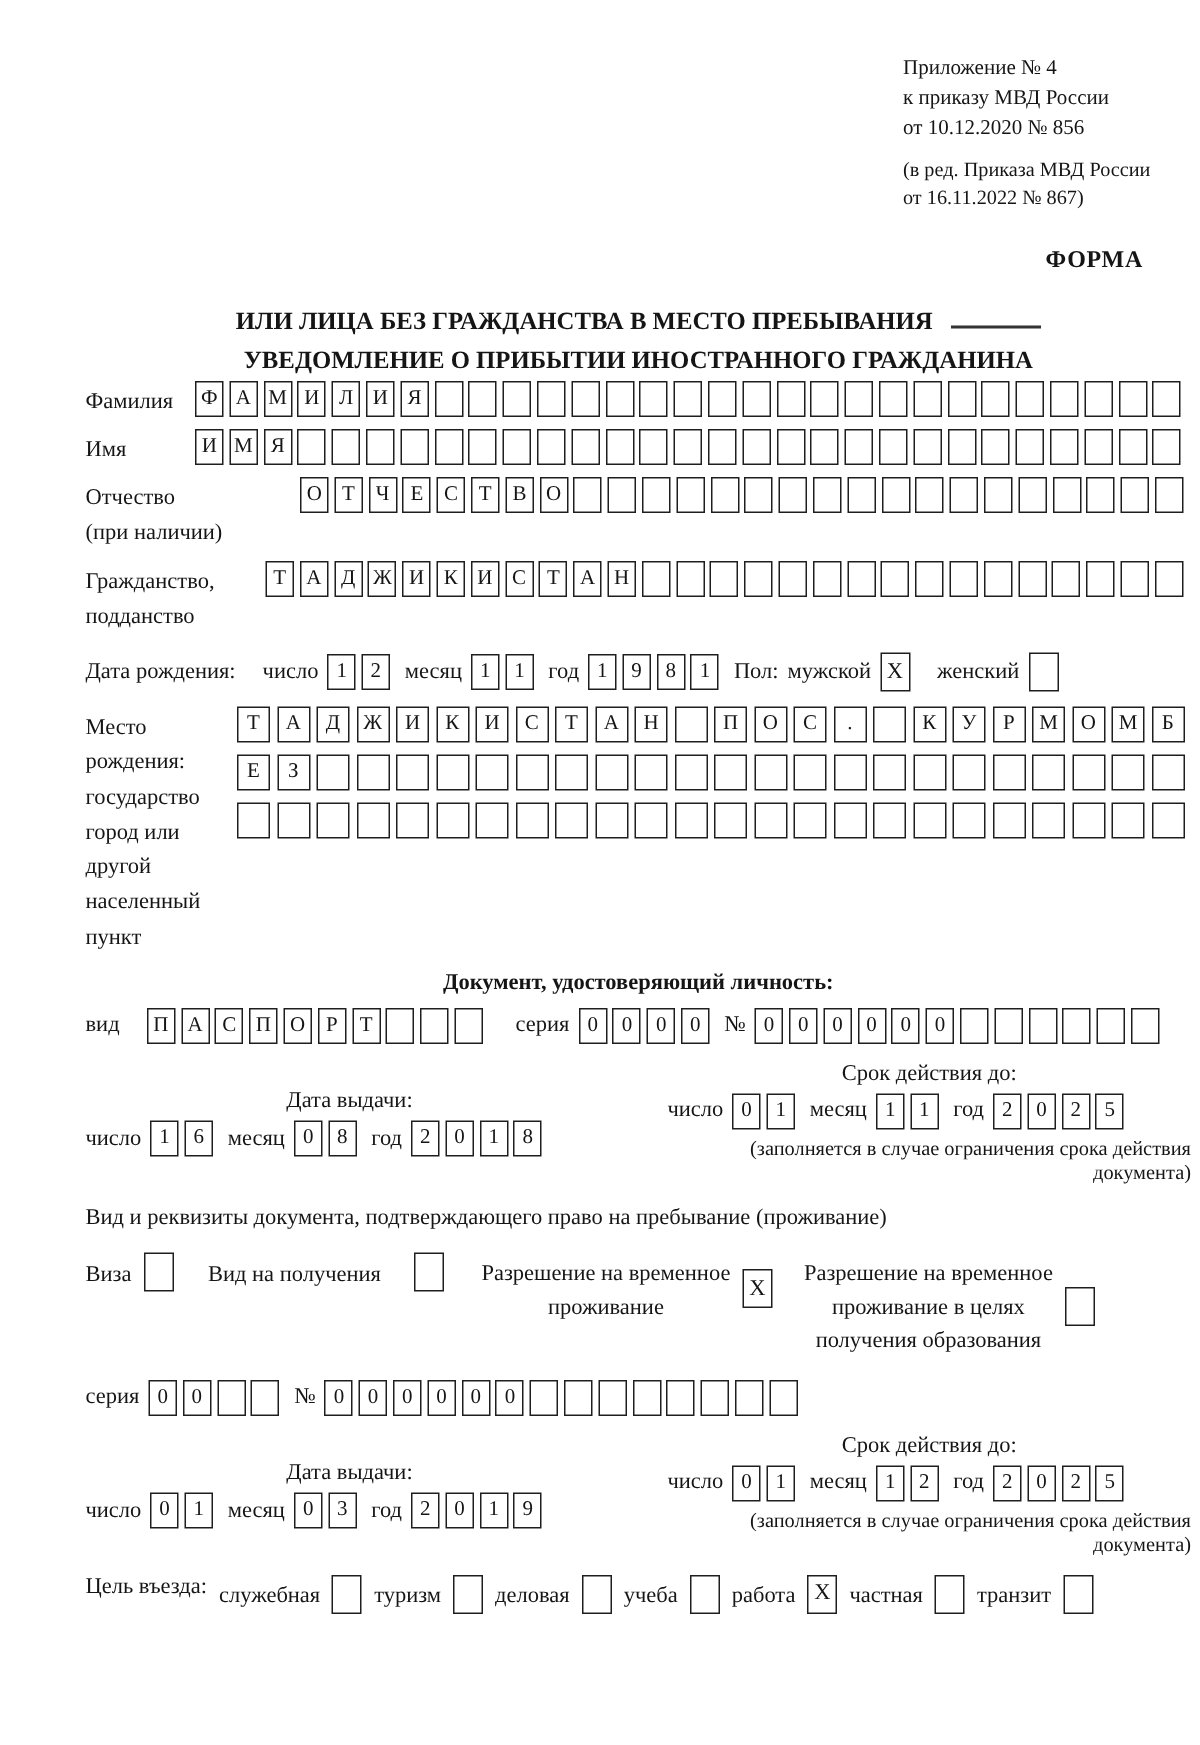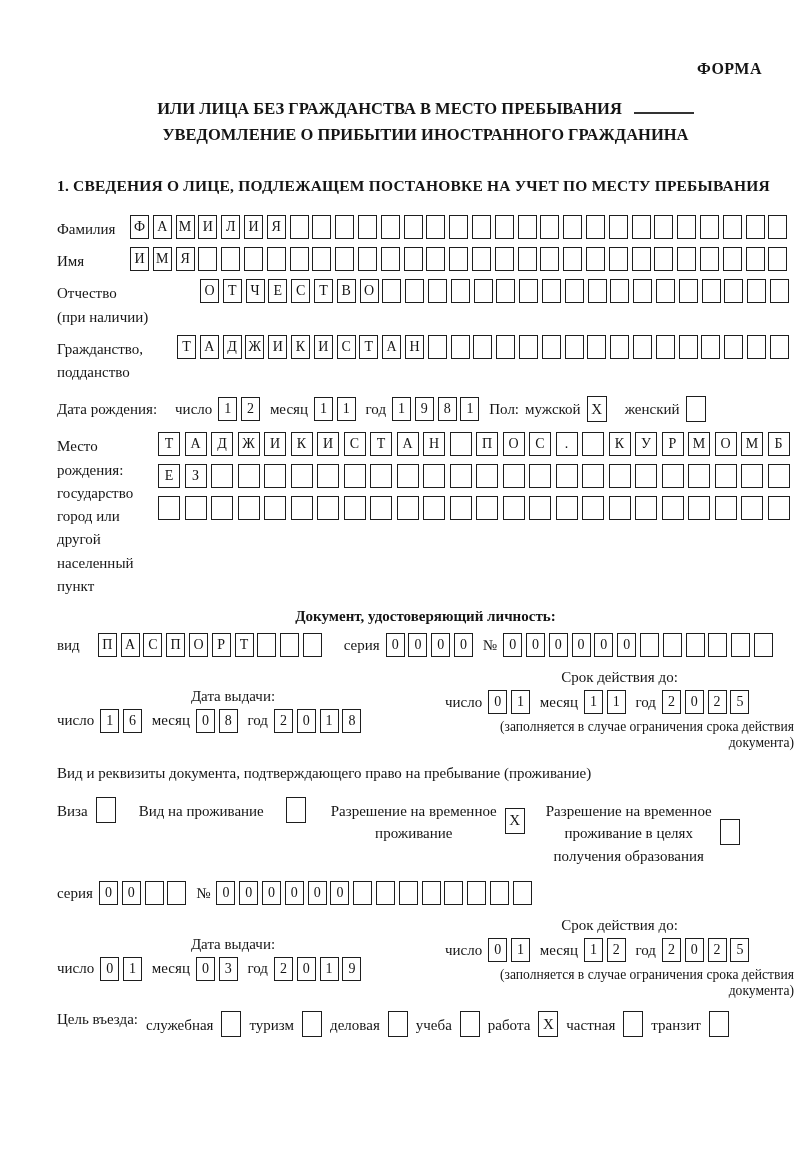--- a/index.html
+++ b/index.html
@@ -40,31 +40,39 @@
   .optrow{display:flex;align-items:flex-start;gap:9px;margin-top:10px;font-size:15px;}
   .opt{display:flex;align-items:center;gap:8px;}
   .opt .olbl{line-height:1.5;padding-top:3px;text-align:center;}
   .ml12{margin-left:12px;}
 </style>
 </head>
 <body>
 
 <div class="page">
 
+  <div class="annex">
+    <div>Приложение № 4</div>
+    <div>к приказу МВД России</div>
+    <div>от 10.12.2020 № 856</div>
+    <div class="amend">
+      <div>(в ред. Приказа МВД России</div>
+      <div>от 16.11.2022 № 867)</div>
+    </div>
+  </div>
 
   <div class="forma">ФОРМА</div>
 
   <div class="title">
     <div>
       <span>ИЛИ ЛИЦА БЕЗ ГРАЖДАНСТВА В МЕСТО ПРЕБЫВАНИЯ</span><span class="blank"></span>
     </div>
     <div>УВЕДОМЛЕНИЕ О ПРИБЫТИИ ИНОСТРАННОГО ГРАЖДАНИНА</div>
   </div>
 
-  <div class="sec">1. СВЕДЕНИЯ О ЛИЦЕ, ПОДЛЕЖАЩЕМ ПОСТАНОВКЕ НА УЧЕТ ПО МЕСТУ ПРЕБЫВАНИЯ</div>
 
   <div class="frow">
     <div class="lbl w73">Фамилия</div>
     <div class="boxes">
         <span class="cell">Ф</span>
         <span class="cell">А</span>
         <span class="cell">М</span>
         <span class="cell">И</span>
         <span class="cell">Л</span>
         <span class="cell">И</span>
@@ -405,21 +413,21 @@
   <div class="intro">
     <div>Вид и реквизиты документа, подтверждающего право на пребывание (проживание)</div>
   </div>
 
   <div class="optrow">
     <div class="opt">
       <span class="olbl">Виза</span>
       <span class="checkbox"></span>
     </div>
     <div class="opt" style="margin-left:14px;">
-      <span class="olbl">Вид на проживание</span>
+      <span class="olbl">Вид на получения</span>
       <span class="checkbox" style="margin-left:14px;"></span>
     </div>
     <div class="opt" style="margin-left:16px;">
       <span class="olbl">
         <div>Разрешение на временное</div>
         <div>проживание</div>
       </span>
       <span class="checkbox">X</span>
     </div>
     <div class="opt" style="margin-left:12px;">

